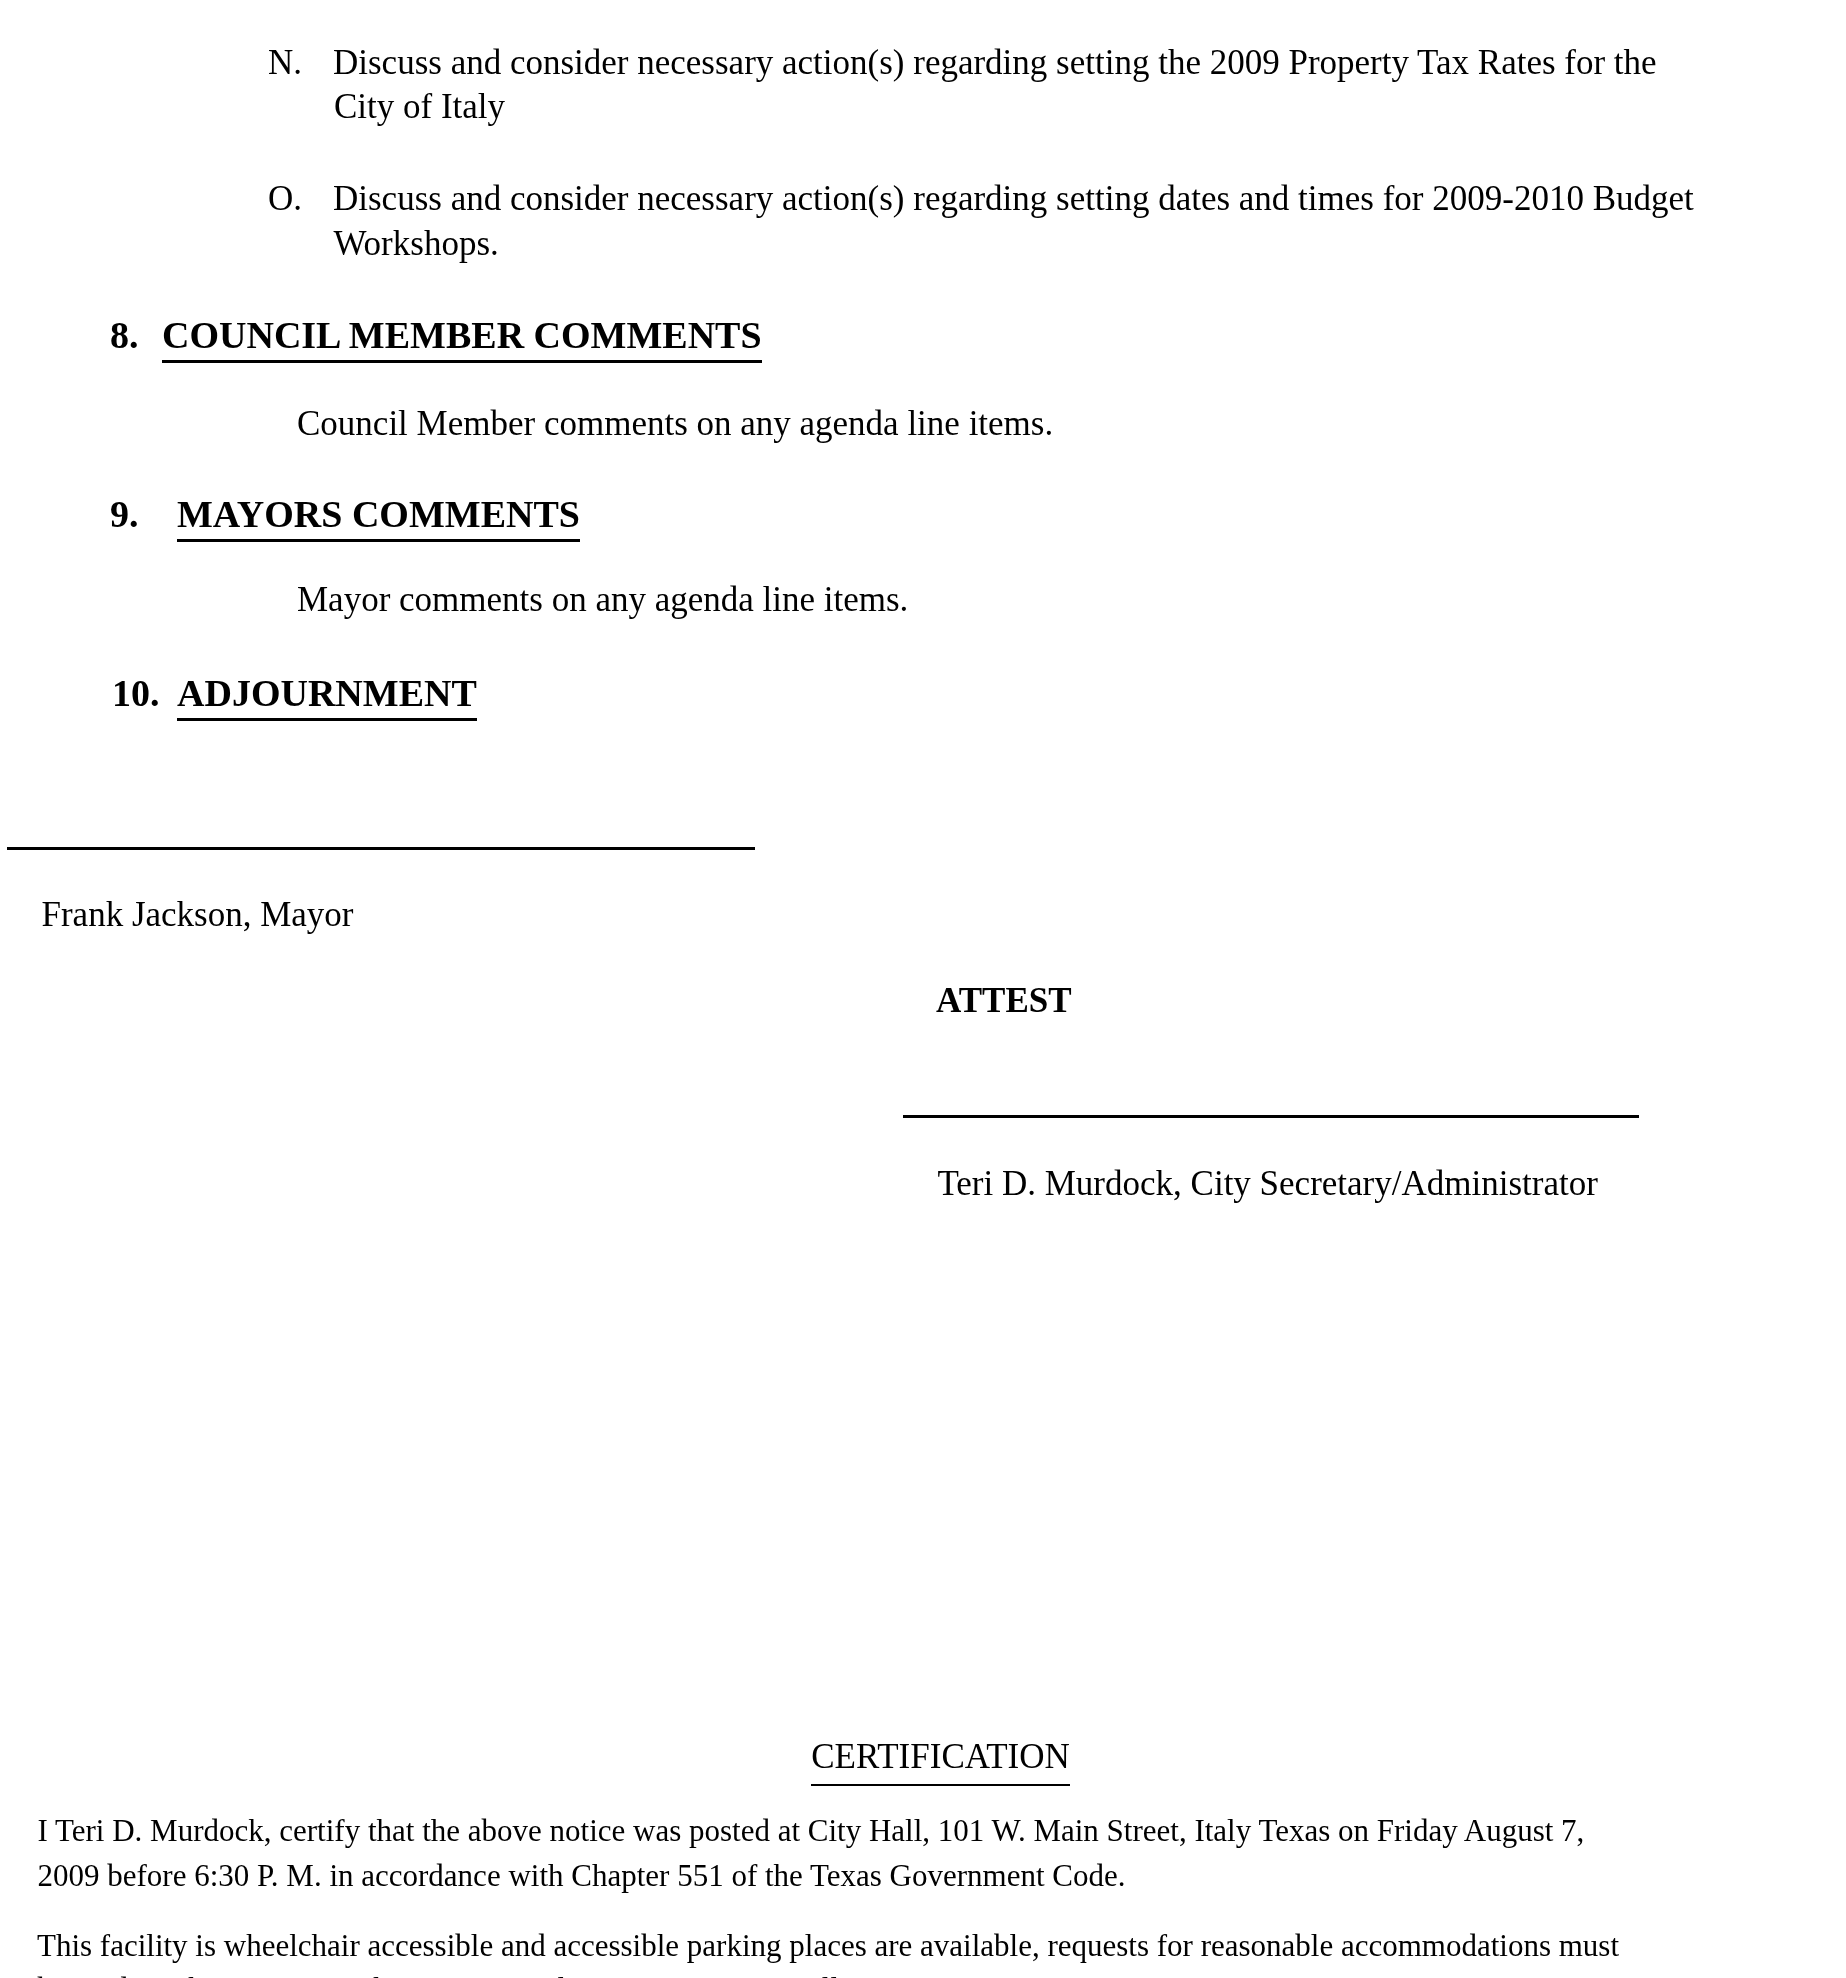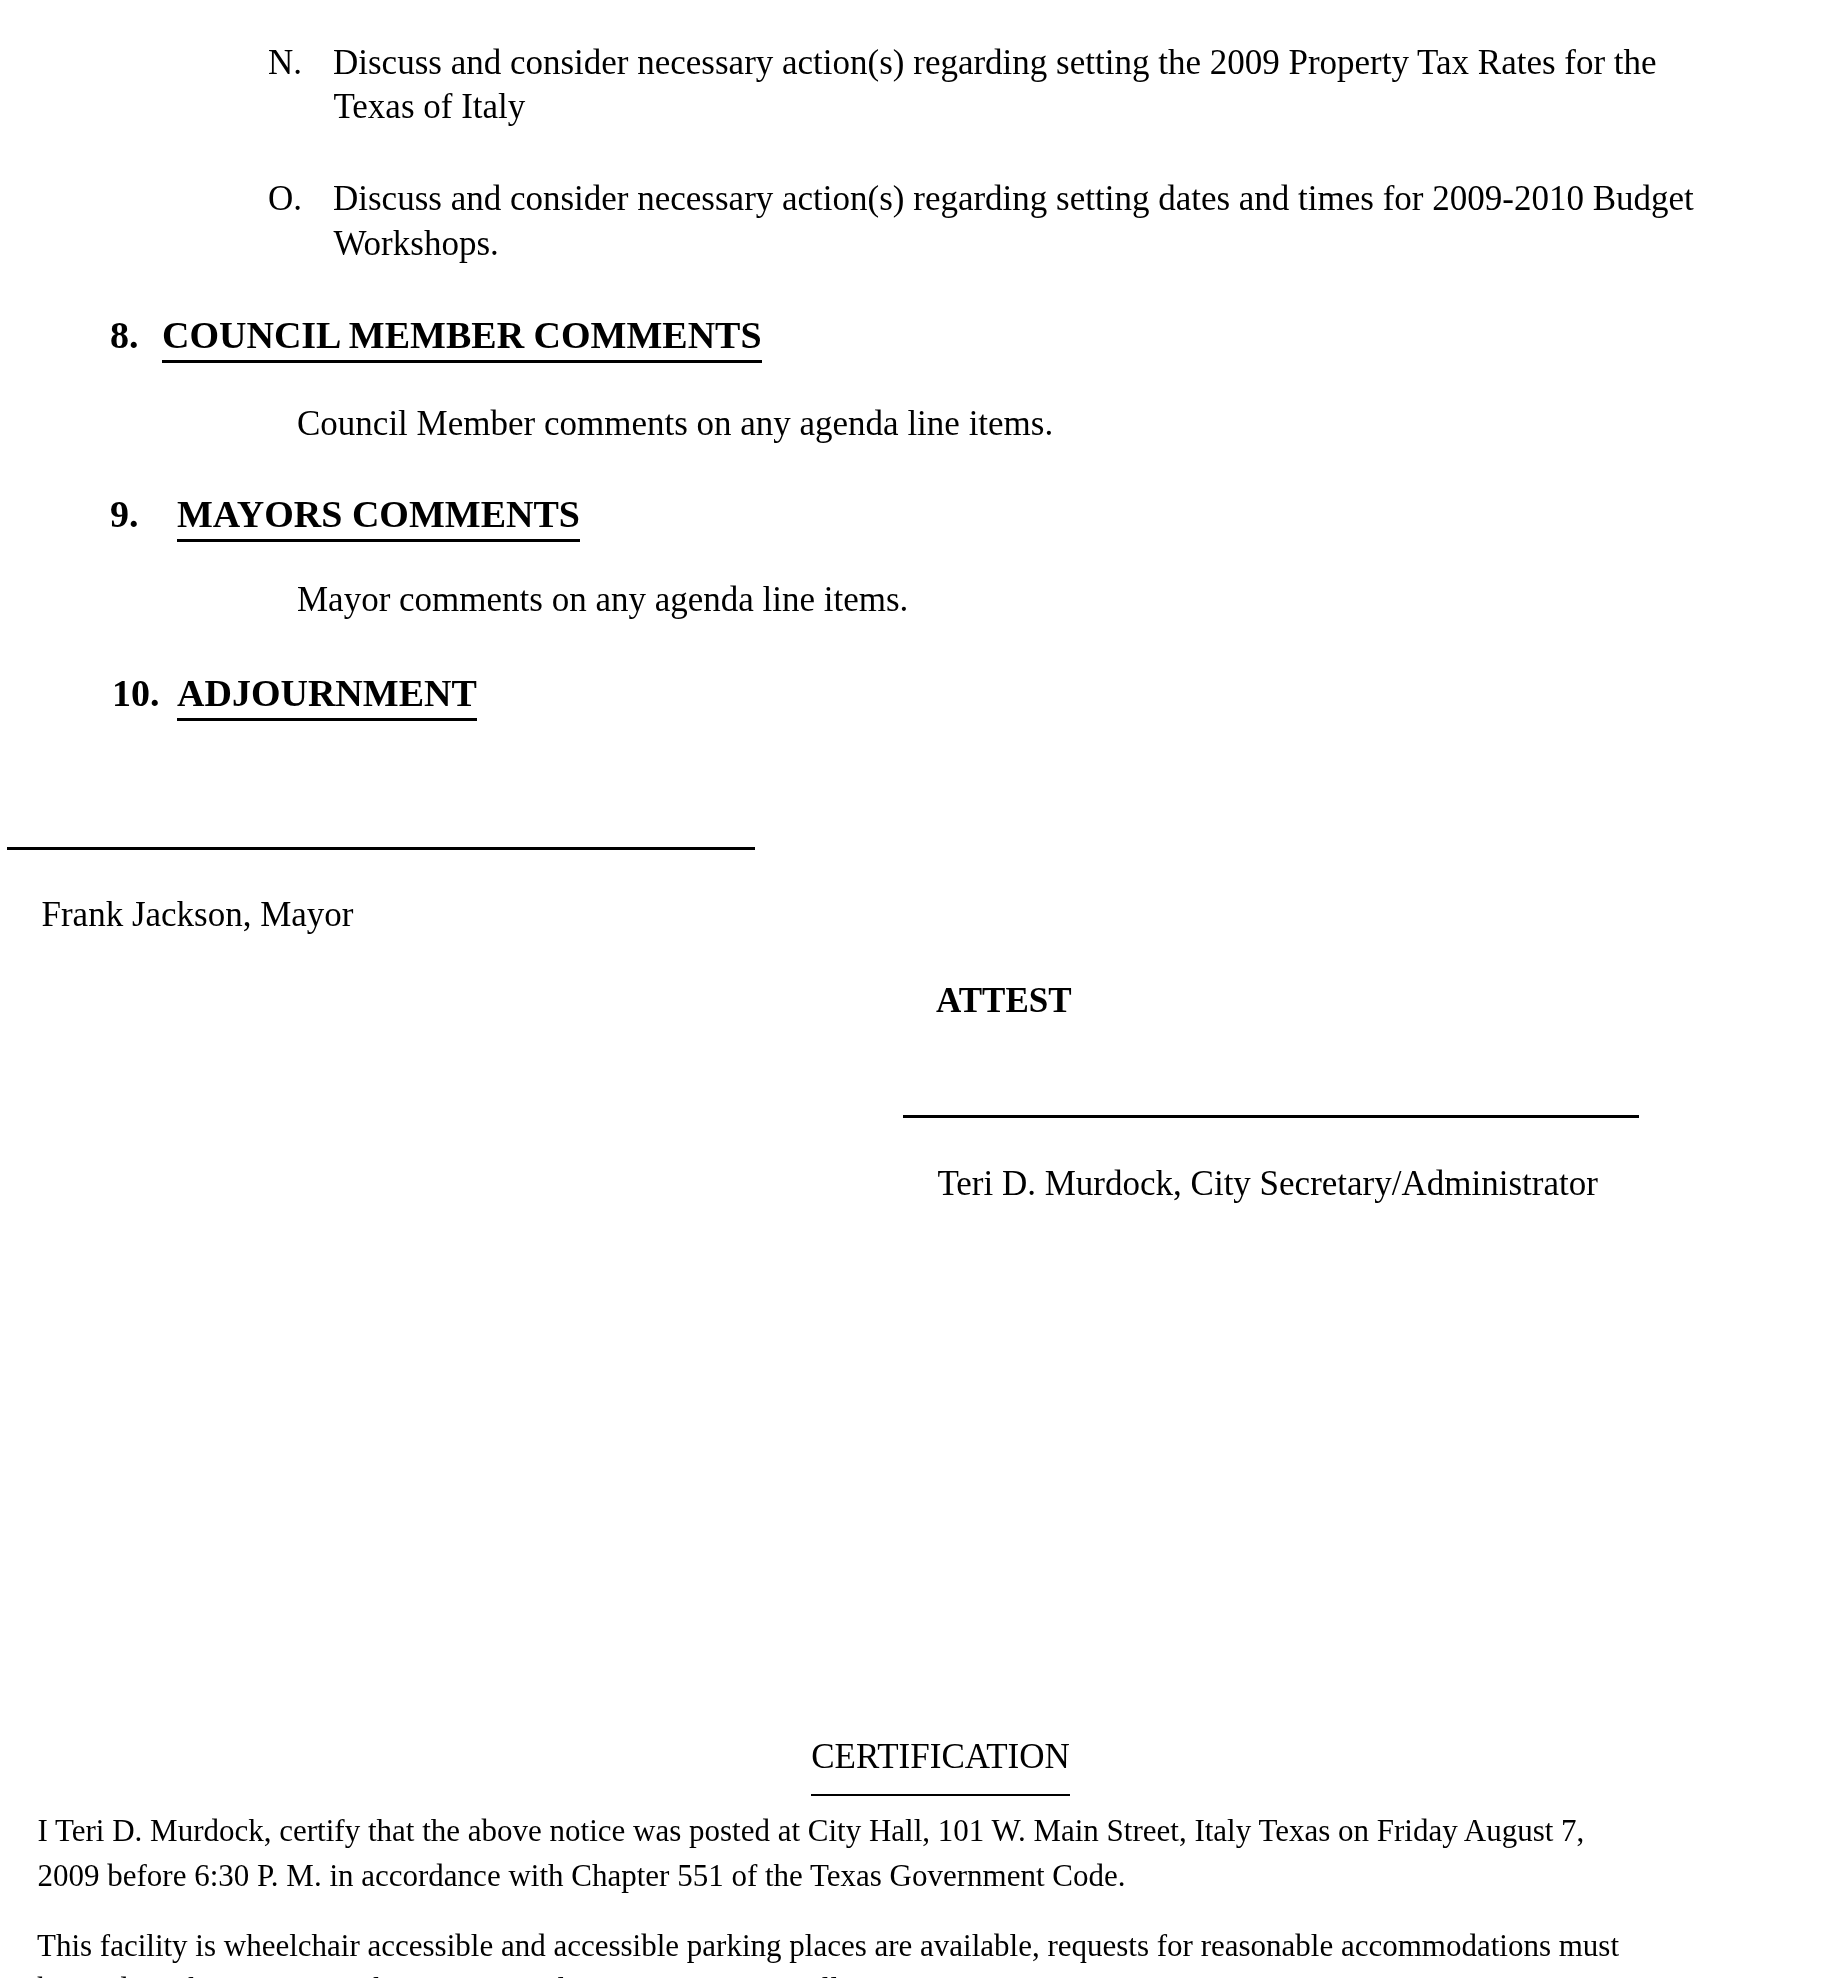--- a/index.html
+++ b/index.html
@@ -23,21 +23,21 @@
   .fs-cert { font-size: 31px; }
   .num {
     display: inline-block;
   }
   .u {
     border-bottom: 3.3px solid #000000;
     padding-bottom: 4px;
   }
   .u-thin {
     border-bottom: 2.5px solid #000000;
-    padding-bottom: 18px;
+    padding-bottom: 8px;
   }
   .sig-rule {
     position: absolute;
     border-top: 3.3px solid #000000;
     height: 0;
   }
   .center-wrap {
     position: absolute;
     left: 0;
     width: 1846px;
@@ -47,21 +47,21 @@
 </style>
 </head>
 <body>
 
 <div class="page">
 
   <div class="line fs-body" style="top:2.5px; left:233px;">
     <span class="num" style="width:65px;">N.</span><span>Discuss and consider necessary action(s) regarding setting the 2009 Property Tax Rates for the</span>
   </div>
   <div class="line fs-body" style="top:47px; left:299px;">
-    <span>Texas of Italy</span>
+    <span>City of Italy</span>
   </div>
 
   <div class="line fs-body" style="top:139px; left:233px;">
     <span class="num" style="width:65px;">O.</span><span>Discuss and consider necessary action(s) regarding setting dates and times for 2009-2010 Budget</span>
   </div>
   <div class="line fs-body" style="top:184px; left:299px;">
     <span>Workshops.</span>
   </div>
 
   <div class="line fs-head" style="top:270px; left:72px;">

